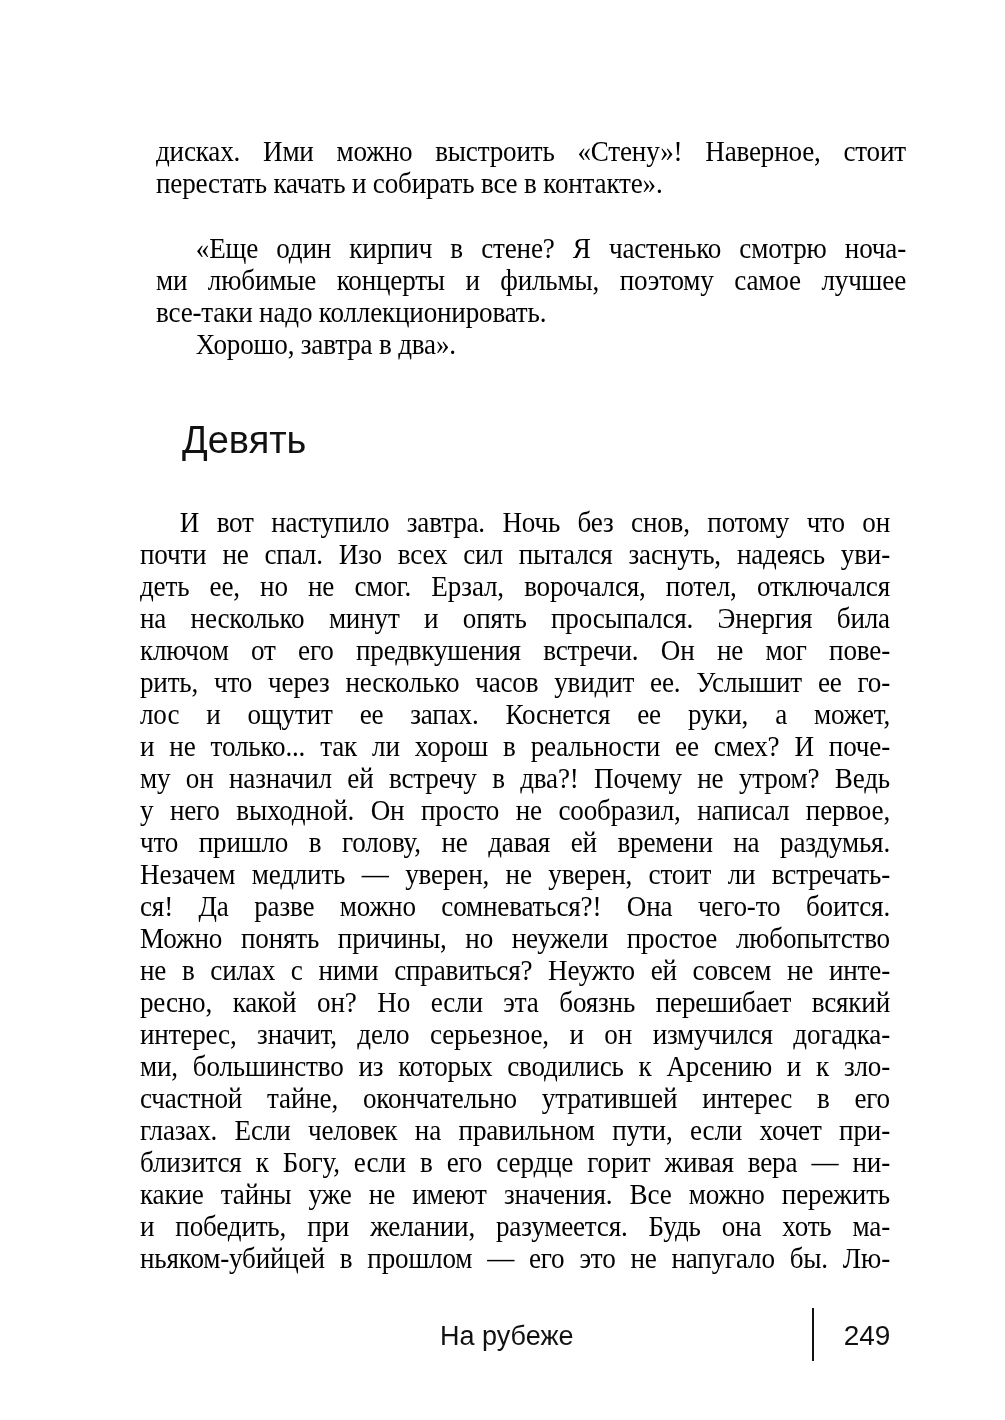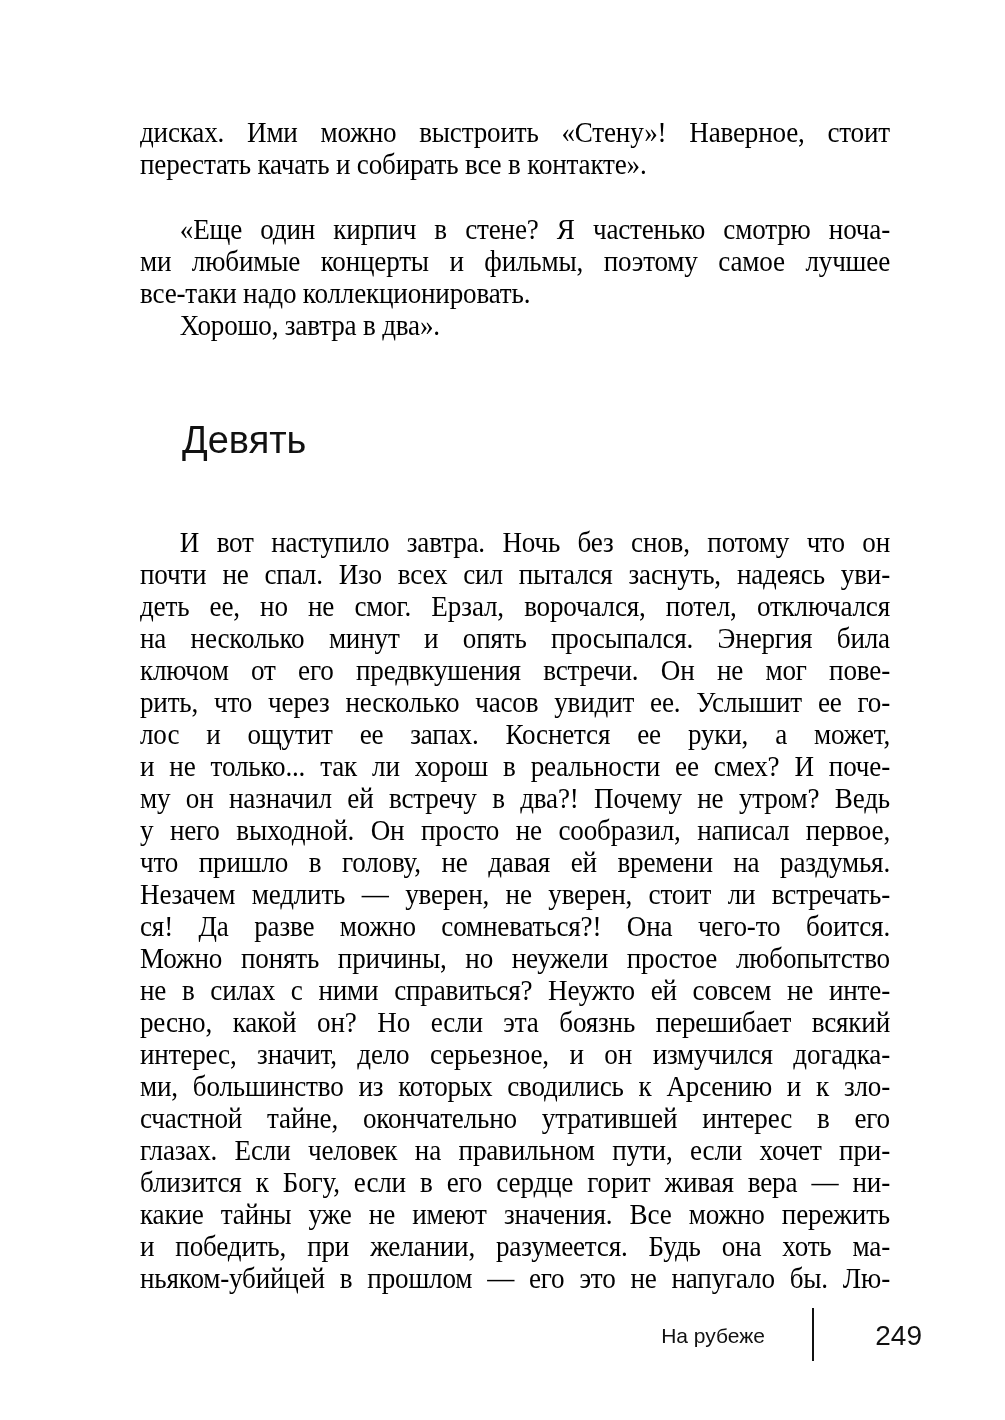--- a/index.html
+++ b/index.html
@@ -34,22 +34,22 @@
     height: 32px;
     white-space: normal;
     text-align: justify;
     text-align-last: justify;
     letter-spacing: -0.2px;
   }
   .line.endline { text-align-last: left; }
   .line.indent  { text-indent: 44px; }
   .para-gap { height: 33px; }
 
-  .top-block  { top: 116px; }
-  .main-block { top: 526px; }
+  .top-block  { top: 135px; margin-left: 16px; }
+  .main-block { top: 506px; }
 
   
   .chapter-title {
     position: absolute;
     left: 182px;
     top: 419px;
     margin: 0;
     font-family: "Liberation Sans", "DejaVu Sans", sans-serif;
     font-weight: normal;
     font-size: 38px;
@@ -57,40 +57,39 @@
     color: #111111;
     text-align: right;
   }
 
   
   .running-title {
     position: absolute;
     left: 440px;
     width: 325px;
     top: 1320px;
-    text-align: right;
     font-family: "Liberation Sans", "DejaVu Sans", sans-serif;
-    font-size: 21px;
+    font-size: 27px;
     line-height: 32px;
     color: #111111;
   }
   .footer-rule {
     position: absolute;
     left: 812px;
     top: 1308px;
     width: 2px;
     height: 53px;
     background: #111111;
   }
   .page-number {
     position: absolute;
     left: 812px;
     width: 110px;
     top: 1320px;
-    text-align: right;
+    text-align: center;
     font-family: "Liberation Sans", "DejaVu Sans", sans-serif;
     font-size: 28px;
     line-height: 32px;
     color: #111111;
   }
 </style>
 </head>
 <body>
 
 <div class="page">

